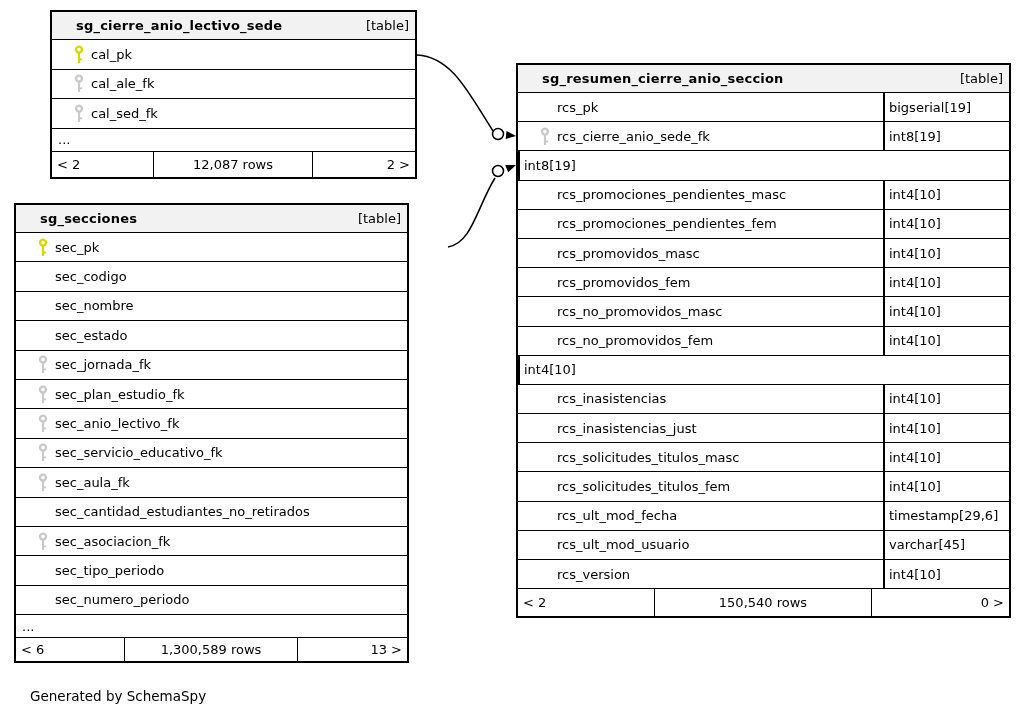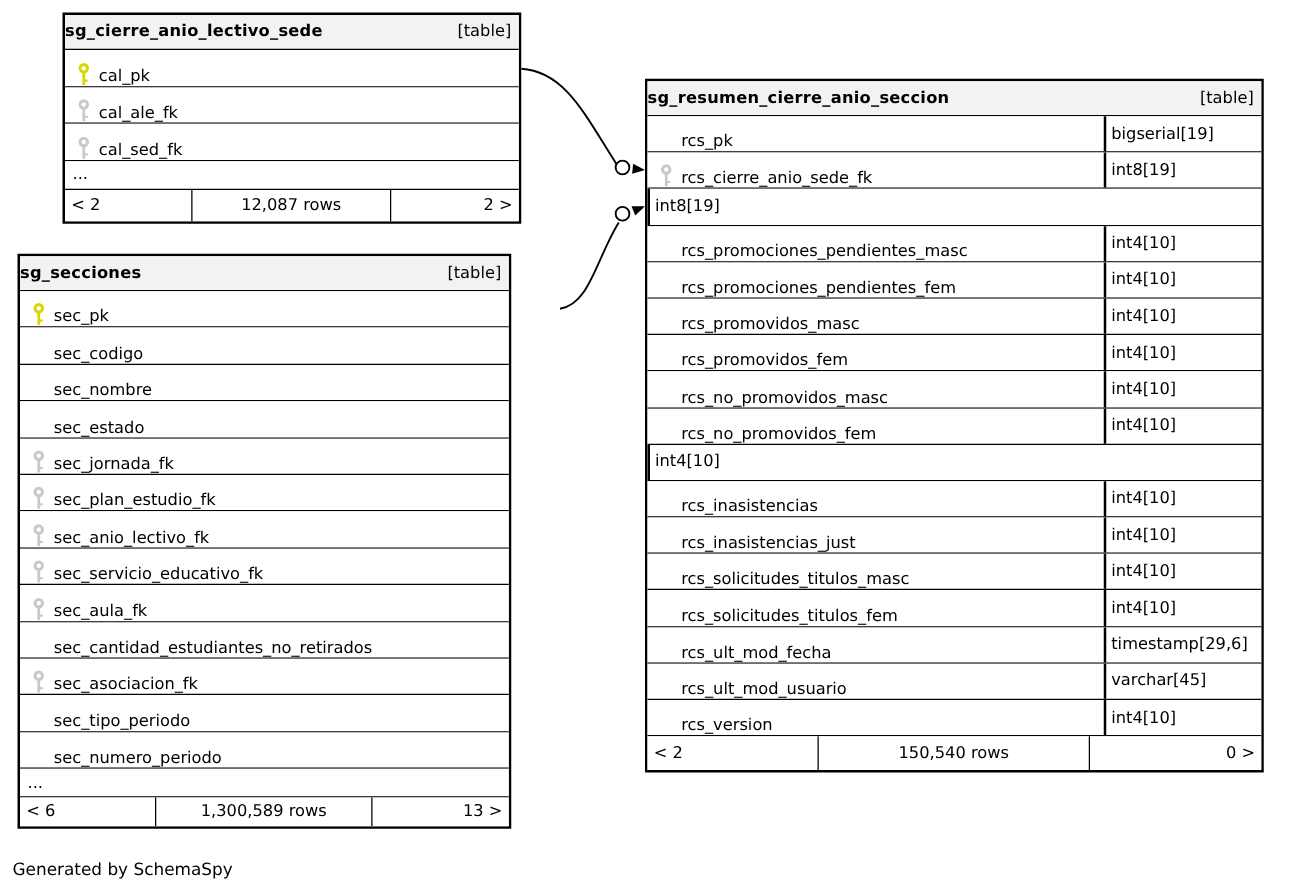--- a/index.html
+++ b/index.html
@@ -32,21 +32,21 @@
   }
 
   .tbl-header {
     height: var(--hh, 28px);
     box-sizing: border-box;
     background: var(--header-bg);
     border-bottom: 1.5px solid var(--border);
     display: flex;
     align-items: center;
     justify-content: space-between;
-    padding: 0 6px 0 0;
+    padding: 0 6px 0 24px;
     flex: none;
   }
   .tbl-header .tname { font-weight: bold; letter-spacing: 0.2px; }
   .tbl-header .tbadge { font-weight: normal; }
 
   .row {
     box-sizing: border-box;
     height: var(--rh, 29.4px);
     border-bottom: 1.5px solid var(--border);
     display: flex;
@@ -55,22 +55,22 @@
     background: #fff;
   }
   .row.ellipsis {
     height: var(--eh, 23px);
     align-items: center;
     padding-left: 6px;
   }
   .name-cell {
     flex: 1 1 auto;
     display: flex;
-    align-items: flex-end;
-    padding-left: 8px;
+    align-items: center;
+    padding-left: 20px;
     min-width: 0;
     white-space: nowrap;
   }
   .icon-slot {
     width: 13px;
     margin-right: 6px;
     display: inline-flex;
     align-items: center;
     justify-content: center;
     flex: none;
@@ -99,21 +99,21 @@
     display: flex;
     align-items: center;
     box-sizing: border-box;
   }
   .tbl-footer .fl { width: 28%; padding-left: 5px; border-right: 1.5px solid var(--border); }
   .tbl-footer .fc { width: 44%; justify-content: center; border-right: 1.5px solid var(--border); }
   .tbl-footer .fr { flex: 1; justify-content: flex-end; padding-right: 5px; }
 
   .caption {
     position: absolute;
-    left: 10px;
+    left: 30px;
     top: 688px;
     z-index: 1;
     font-size: 13.5px;
     color: #000;
   }
 </style>
 </head>
 <body style="--header-bg: #f2f2f2; --border: #000000;">
 
 <svg id="edges" viewBox="0 0 1035 717">

